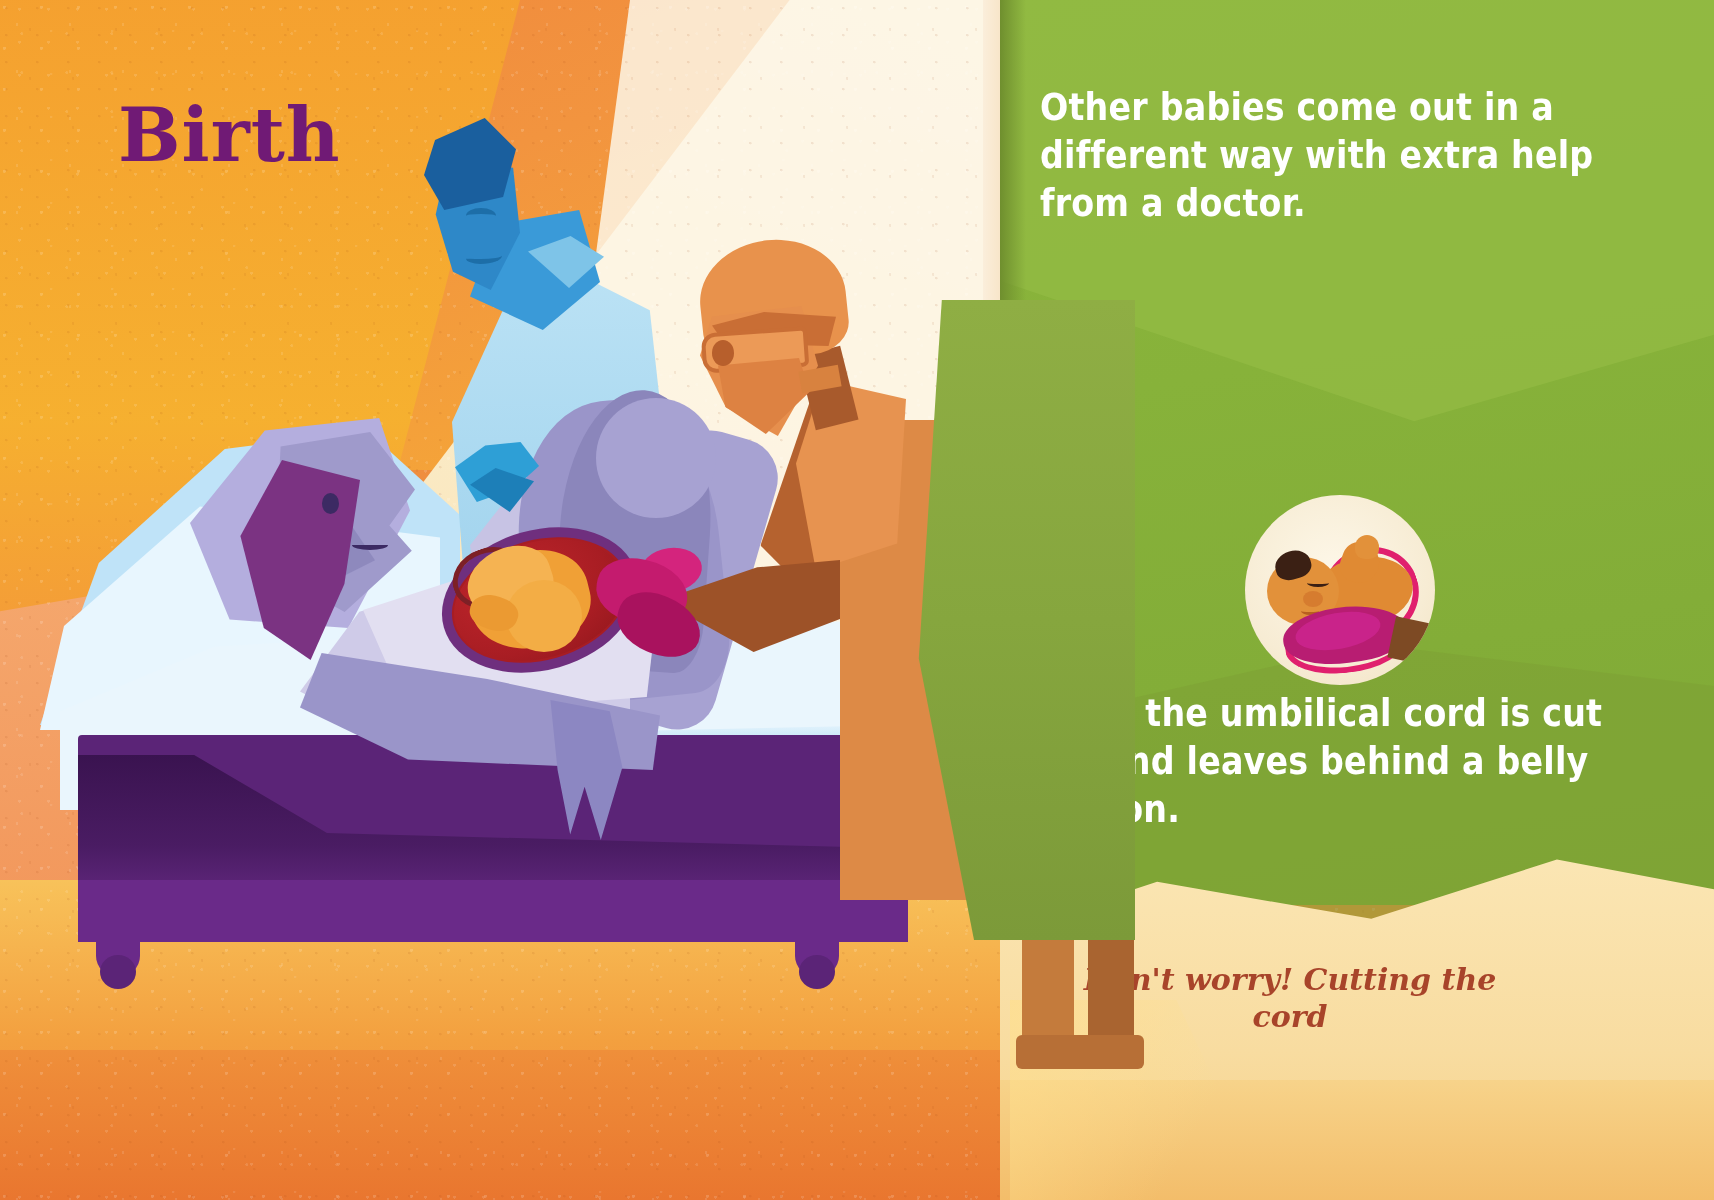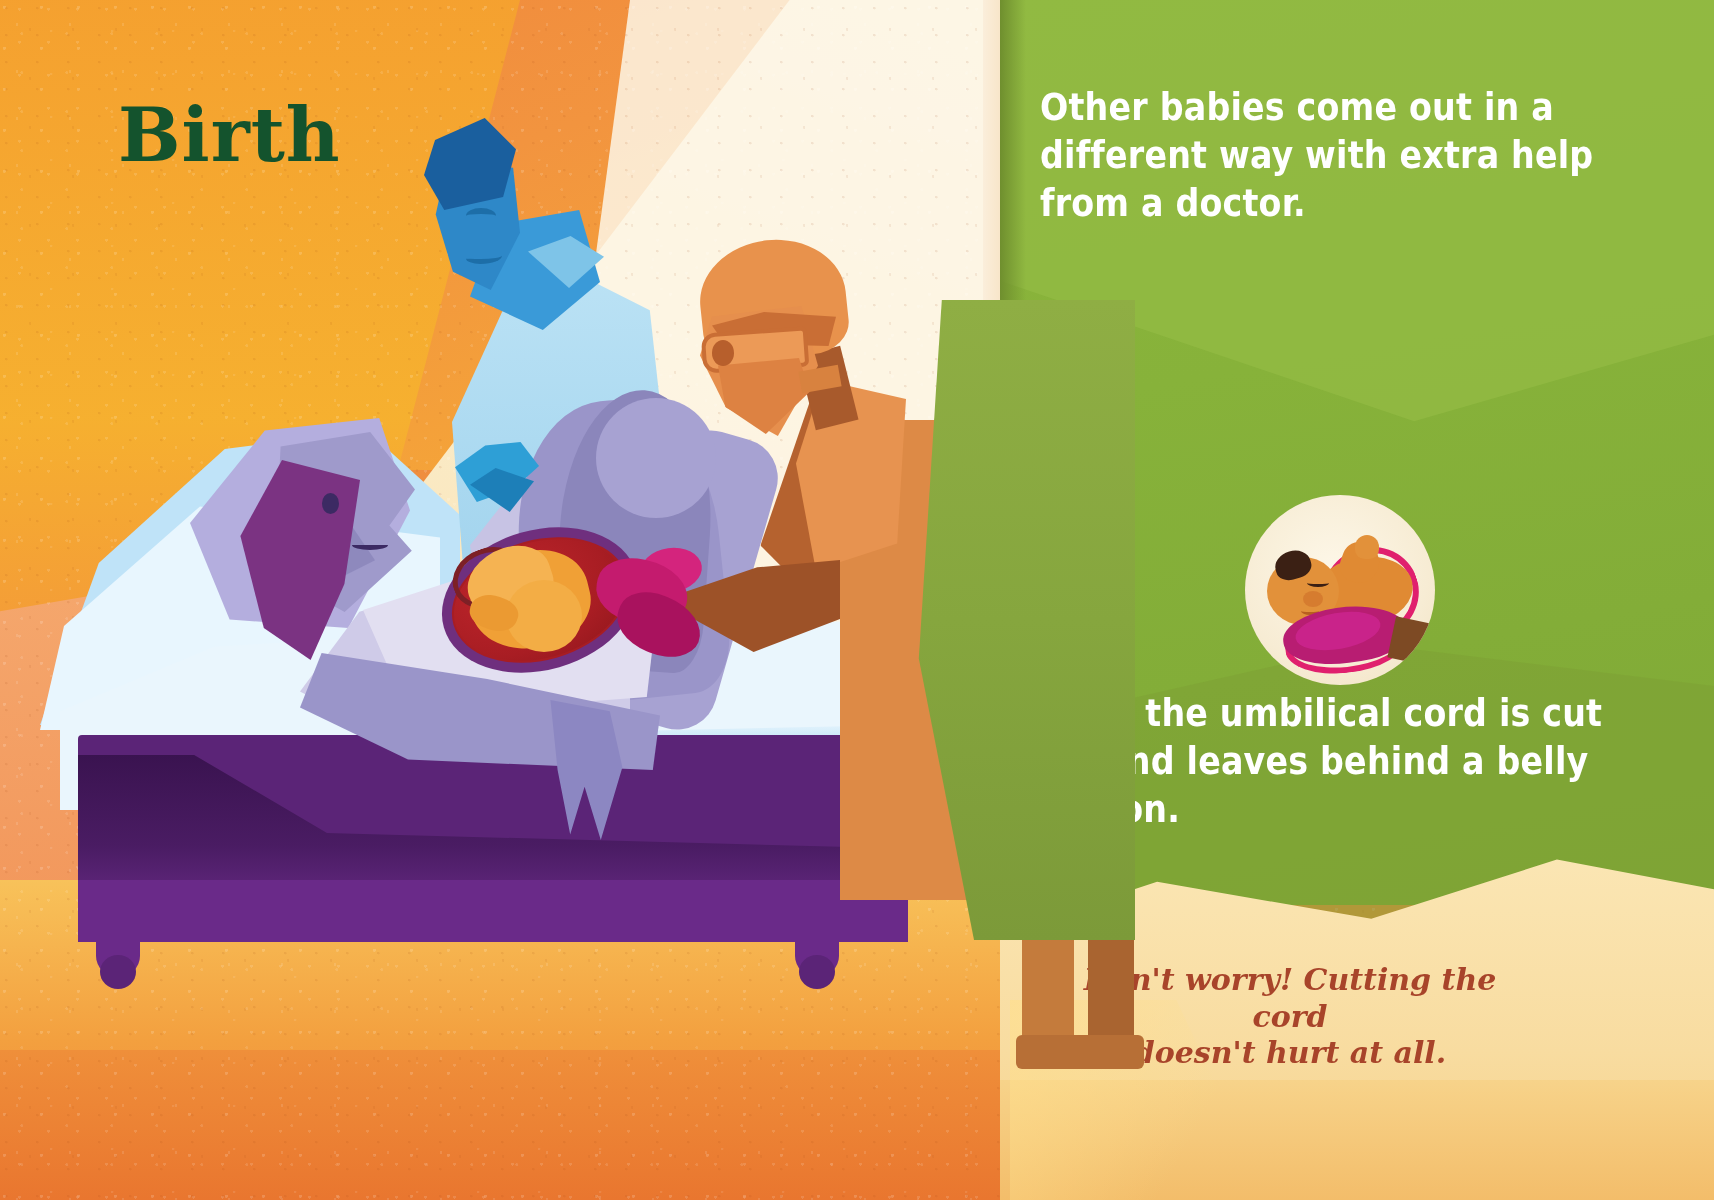--- a/index.html
+++ b/index.html
@@ -42,21 +42,21 @@
     background-size:37px 41px, 53px 47px, 29px 33px, 61px 43px, 45px 39px; }
   .grain-dark { position:absolute; inset:0; pointer-events:none; opacity:.18;
     background-image:
       radial-gradient(circle at 20% 30%, rgba(160,70,20,.6) 0 1.3px, transparent 1.5px),
       radial-gradient(circle at 70% 60%, rgba(160,70,20,.5) 0 1.2px, transparent 1.4px);
     background-size:31px 27px, 43px 49px; }
 
   
   .title { position:absolute; left:118px; top:98px; z-index:40;
     font-family:"DejaVu Serif", serif; font-weight:700; font-size:74px;
-    color:#14532d; letter-spacing:1px; line-height:1; }
+    color:#701a75; letter-spacing:1px; line-height:1; }
 
   
   .bed-frame { position:absolute; left:78px; top:735px; width:830px; height:200px; z-index:22;
     background:#5b2477; border-radius:4px 4px 0 0; }
   .bed-frame-dark { position:absolute; left:78px; top:755px; width:830px; height:130px; z-index:23;
     background:linear-gradient(180deg,#3a1350 0%,#4a1c63 70%,#5b2477 100%);
     clip-path:polygon(0 0, 14% 0, 30% 60%, 100% 72%, 100% 100%, 0 100%); }
   .bed-skirt { position:absolute; left:78px; top:880px; width:830px; height:62px; z-index:24;
     background:#6a2a89; }
   .leg-l { position:absolute; left:96px; top:935px; width:44px; height:42px; z-index:21;
@@ -377,16 +377,15 @@
     <div class="ic-glove-lt"></div>
     <div class="ic-sleeve"></div>
   </div>
 
   <div class="body-copy" style="top:690px;">
     <p>Then the umbilical cord is cut off and leaves behind a belly button.</p>
   </div>
 
   <div class="handwritten">
     <div>Don't worry! Cutting the cord</div>
-    <div>doesn't hurt at all.</div>
   </div>
 
 </div>
 
 </body></html>

